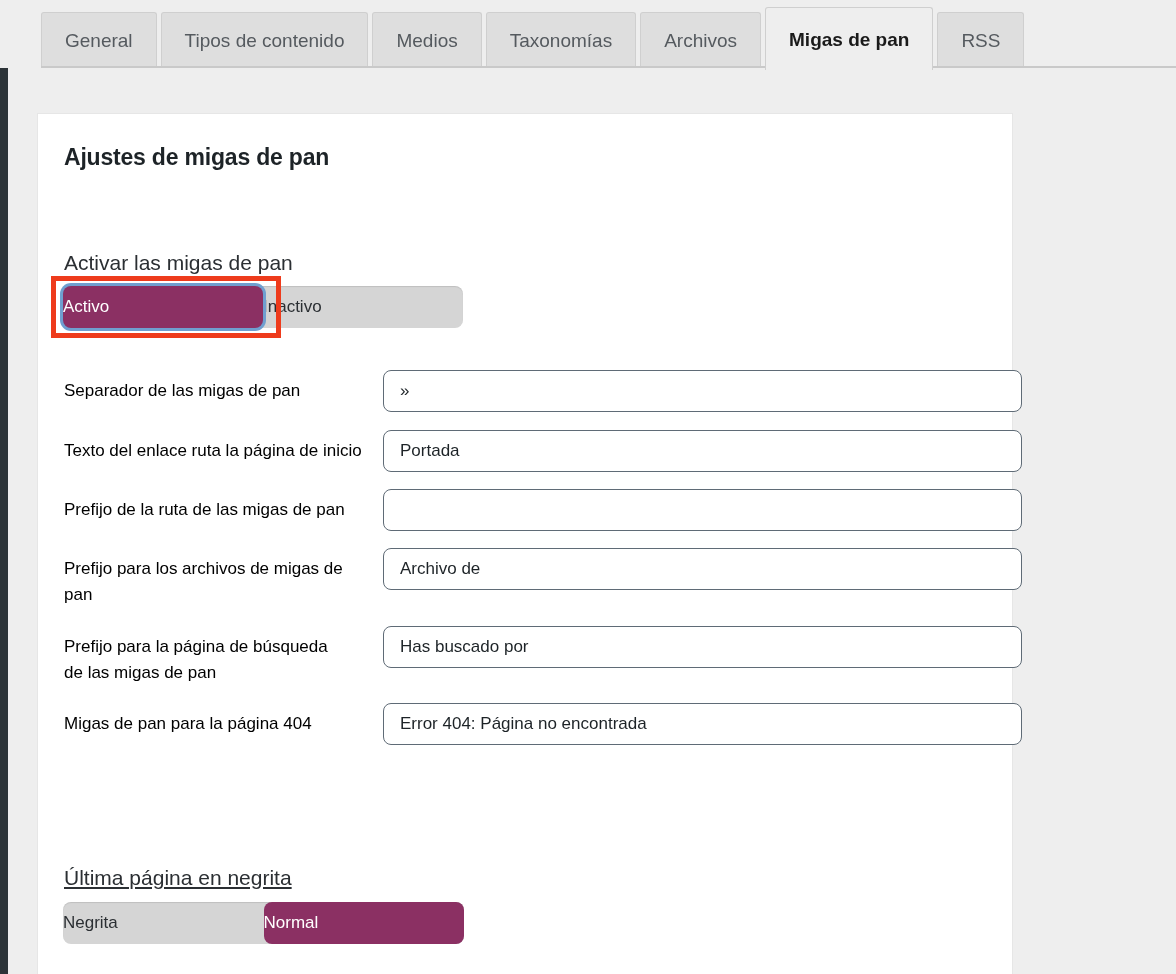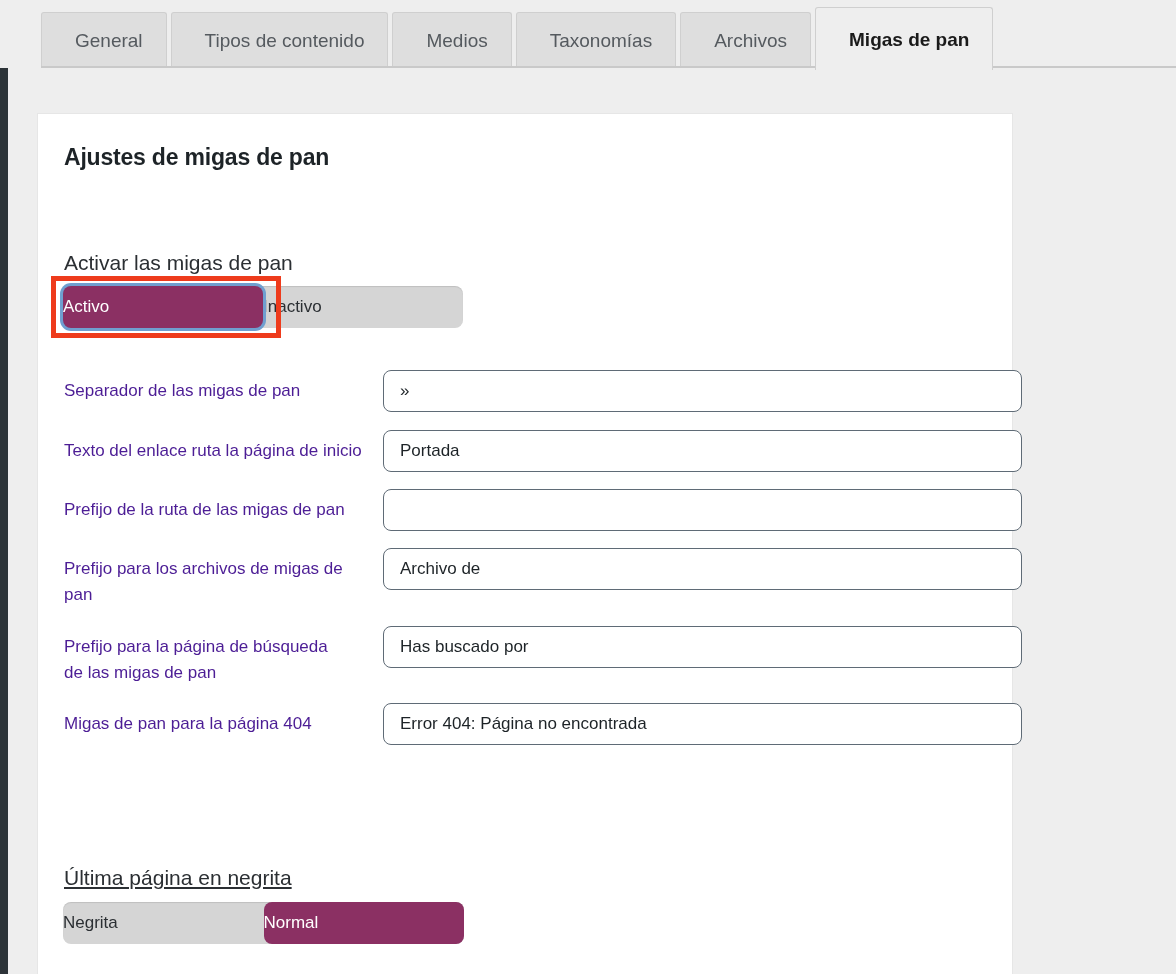--- a/index.html
+++ b/index.html
@@ -48,21 +48,21 @@
     align-items: flex-end;
     height: 56px;
   }
   .tab {
     background: #dedede;
     border: 1px solid #cfcfcf;
     border-bottom: none;
     color: #555a5f;
     font-size: 19px;
     line-height: 1;
-    padding: 16px 23px 17px 33px;
+    padding: 16px 23px 17px 23px;
     margin-right: 4px;
     border-radius: 3px 3px 0 0;
     height: 22px;
     display: flex;
     align-items: center;
     box-sizing: content-box;
     white-space: nowrap;
     cursor: pointer;
     position: relative;
   }
@@ -173,21 +173,21 @@
   .frow {
     position: relative;
     display: flex;
     align-items: flex-start;
   }
   .frow-label {
     width: 320px;
     padding-right: 10px;
     box-sizing: border-box;
     font-size: 17px;
-    color: #4c1d95;
+    color: #000000;
     line-height: 1.55;
     padding-top: 8px;
   }
   .frow-field {
     width: 639px;
   }
   .finput {
     width: 639px;
     height: 42px;
     box-sizing: border-box;
@@ -227,20 +227,23 @@
       </div>
     <div class="tab">
         <span>Taxonomías</span>
       </div>
     <div class="tab">
         <span>Archivos</span>
       </div>
     <div class="tab active">
         <span>Migas de pan</span>
       </div>
+    <div class="tab">
+        <span>RSS</span>
+      </div>
   </div>
   <div class="tabbar-line"></div>
 </div>
 
 <div class="card">
 
   <div class="card-title">Ajustes de migas de pan</div>
 
   <div class="section-label toggle-label-1">Activar las migas de pan</div>
 

